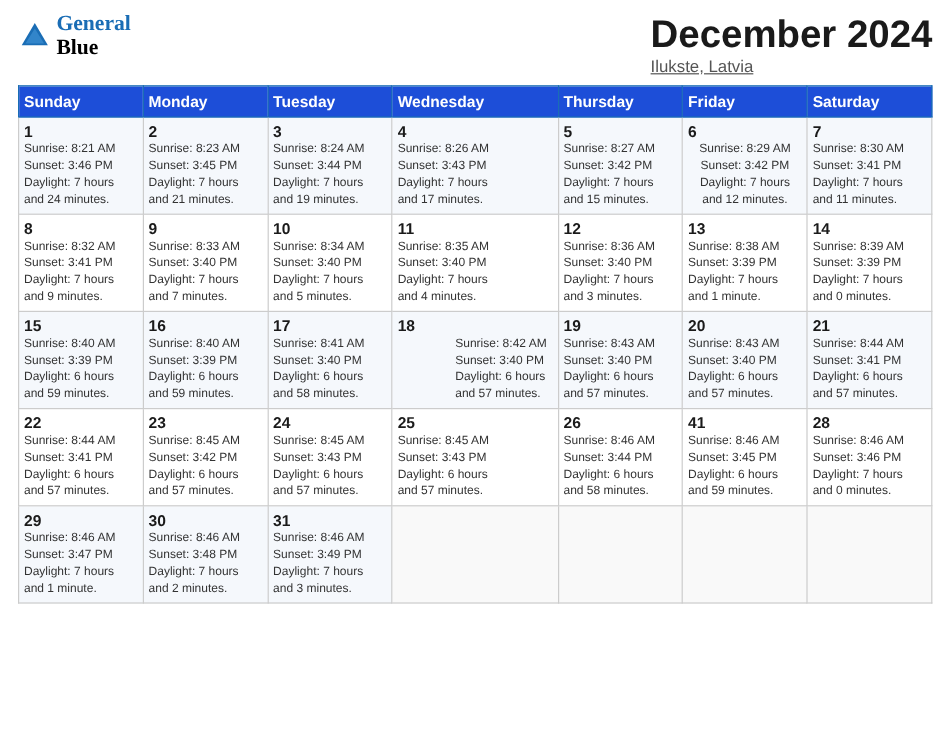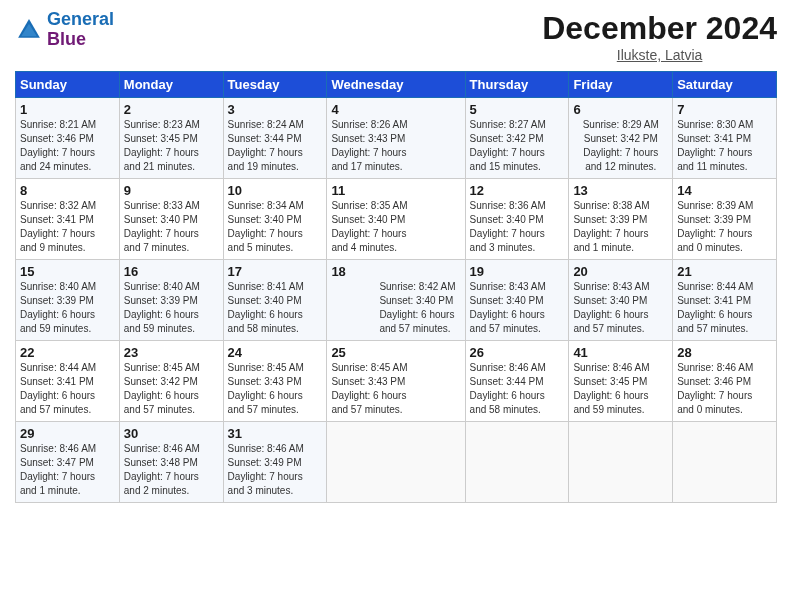--- a/index.html
+++ b/index.html
@@ -17,36 +17,37 @@
     .header {
       display: flex;
       justify-content: space-between;
       align-items: flex-start;
       margin-bottom: 8px;
     }
     .logo {
       display: flex;
       align-items: center;
       gap: 4px;
+      font-family: Liberation Serif, serif;
     }
     .logo-text {
       font-size: 18px;
       font-weight: bold;
       color: #1a1a1a;
       line-height: 1.1;
     }
     .logo-text span {
       color: #1a6db5;
     }
     .logo-icon {
       width: 28px;
       height: 28px;
     }
     .title-block {
-      text-align: center;
+      text-align: left;
     }
     .main-title {
       font-size: 32px;
       font-weight: bold;
       color: #1a1a1a;
     }
     .subtitle {
       font-size: 14px;
       color: #555;
       text-decoration: underline;
@@ -99,21 +100,21 @@
 
 <div class="container">
   <div class="header">
     <div class="logo">
       <svg class="logo-icon" viewBox="0 0 36 36">
         <polygon points="18,4 32,28 4,28" fill="#1a6db5"></polygon>
         <polygon points="18,10 28,26 8,26" fill="#4a9de0" opacity="0.5"></polygon>
       </svg>
       <div class="logo-text">
         <div><span>General</span></div>
-        <div><span style="color:#701a75">Blue</span></div>
+        <div><span style="color:#000000">Blue</span></div>
       </div>
     </div>
     <div class="title-block">
       <div class="main-title">December 2024</div>
       <div class="subtitle">Ilukste, Latvia</div>
     </div>
   </div>
 
   <table class="calendar">
     <thead>

